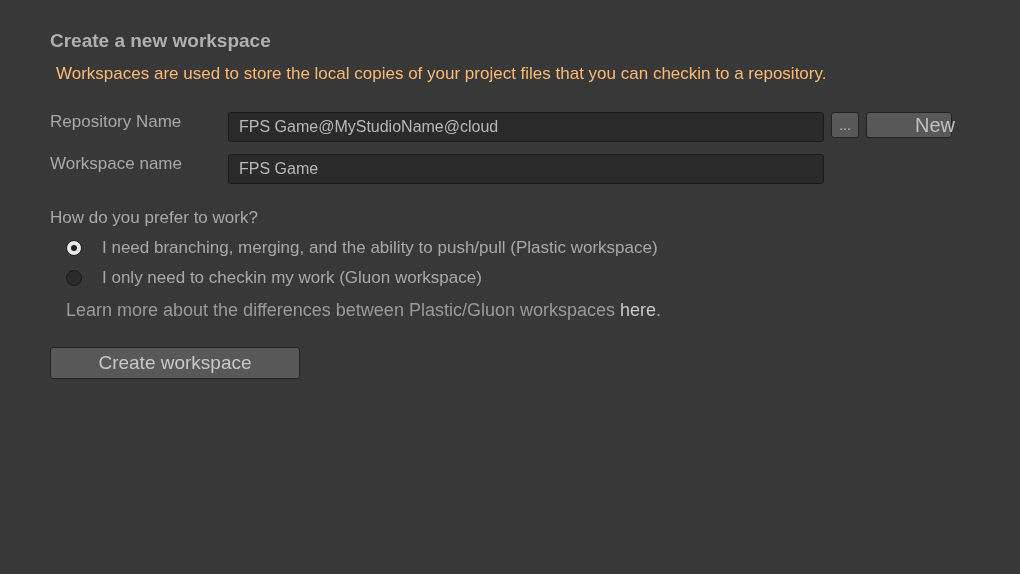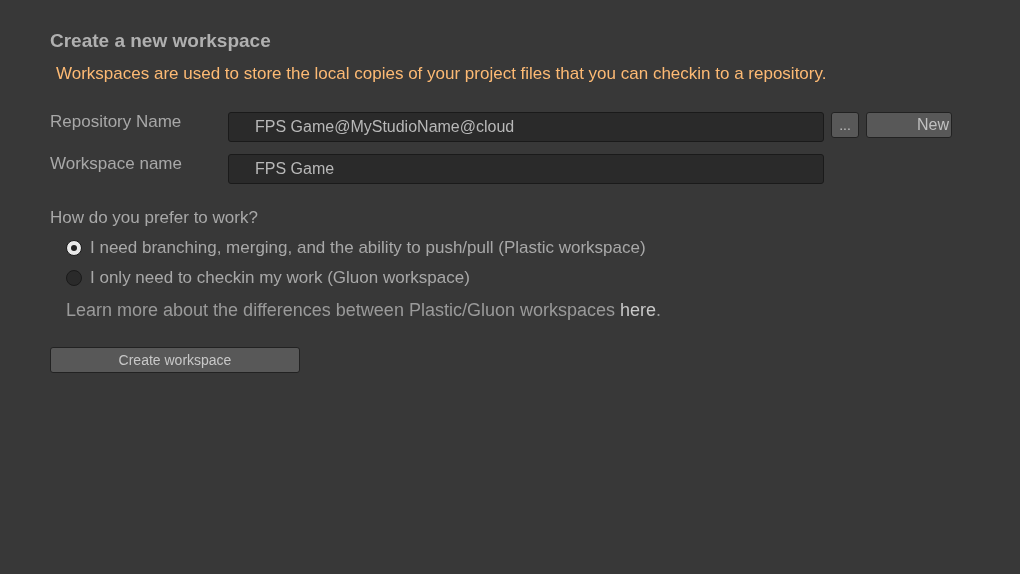--- a/index.html
+++ b/index.html
@@ -39,21 +39,21 @@
       font-size: 17px;
       color: #a8a8a8;
       flex-shrink: 0;
     }
     .text-input {
       background: #2a2a2a;
       border: 1px solid #1a1a1a;
       border-radius: 3px;
       color: #b8b8b8;
       font-size: 16px;
-      padding: 4px 26px;
+      padding: 4px 10px;
       height: 30px;
       font-family: inherit;
     }
     .repo-input {
       width: 596px;
     }
     .workspace-input {
       width: 596px;
     }
     .browse-button {
@@ -68,41 +68,42 @@
       cursor: pointer;
       display: flex;
       align-items: center;
       justify-content: center;
       font-family: inherit;
     }
     .new-button {
       background: #585858;
       border: 1px solid #222;
       color: #c0c0c0;
-      font-size: 16px;
+      font-size: 20px;
       width: 86px;
       height: 26px;
       margin-left: 7px;
       border-radius: 3px;
       cursor: pointer;
       font-family: inherit;
       padding-left: 48px;
     }
     .question {
       font-size: 17px;
       color: #a8a8a8;
       margin-top: 24px;
       margin-bottom: 10px;
     }
     .radio-row {
       display: flex;
       align-items: center;
       margin-left: 16px;
       margin-bottom: 10px;
       cursor: pointer;
+      gap: 12px;
     }
     .radio {
       width: 16px;
       height: 16px;
       border-radius: 50%;
       border: 1px solid #1a1a1a;
       background: #2a2a2a;
       margin-right: 8px;
       display: flex;
       align-items: center;
@@ -130,21 +131,21 @@
       margin-top: 12px;
     }
     .learn-link {
       color: #c8c8c8;
       cursor: pointer;
     }
     .create-button {
       background: #585858;
       border: 1px solid #222;
       color: #c8c8c8;
-      font-size: 14px;
+      font-size: 19px;
       padding: 4px 0;
       width: 250px;
       border-radius: 3px;
       cursor: pointer;
       font-family: inherit;
       margin-top: 26px;
       margin-left: 0;
     }
   </style>
 </head>

